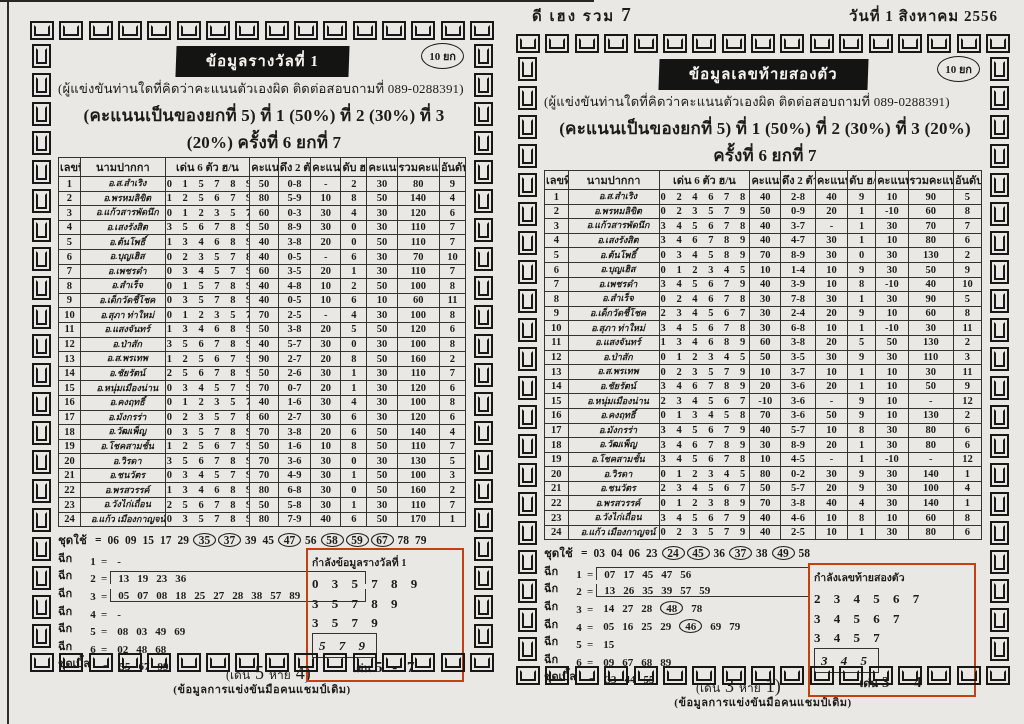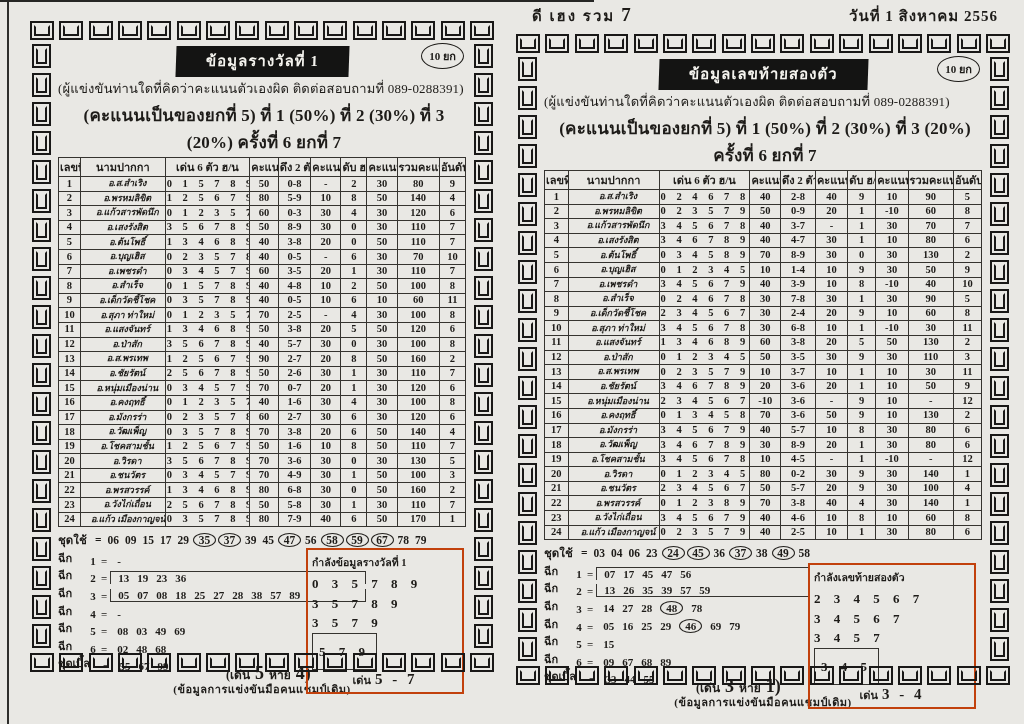--- a/index.html
+++ b/index.html
@@ -59,32 +59,32 @@
   .grp-row{display:flex;align-items:flex-end;height:17.6px;font-weight:bold;font-size:11px;}
   .grp-label{min-width:30px;}
   .grp-num{min-width:10px;text-align:center;}
   .grp-val{display:inline-flex;align-items:center;padding:0 3px;}
   .grp-val .tok{margin:0 4px;}
   .box-t{border:1.3px solid #35332f;border-bottom:none;}
   .box-b{border:1.3px solid #35332f;border-top:none;}
   .p0 .box-t,.p0 .box-b{width:248px;}
   .p1 .box-t,.p1 .box-b{width:206px;}
 
-  .note{position:absolute;bottom:4px;font-weight:bold;font-size:12px;white-space:nowrap;}
+  .note{position:absolute;bottom:4px;font-weight:normal;font-size:12px;white-space:nowrap;}
   .p0 .note{left:168px;}
   .p1 .note{left:152px;}
   .np-b{font-size:18px;margin:0 2px;}
 
   .power{position:absolute;border:2px solid #c2410c;padding:4px 4px 3px;background:transparent;}
   .p0 .power{right:2px;top:18px;width:146px;}
   .p1 .power{right:6px;top:20px;width:156px;}
   .pw-title{font-weight:bold;font-size:10.5px;margin-bottom:3px;white-space:nowrap;}
   .pw-row{font-weight:bold;font-size:13px;letter-spacing:5px;line-height:1.5;white-space:nowrap;}
   .pw-boxwrap{line-height:1.5;}
-  .pw-box{display:inline-block;border:1.3px solid #35332f;padding:8px 6px;font-weight:bold;font-size:13px;letter-spacing:5px;}
+  .pw-box{display:inline-block;border:1.3px solid #35332f;padding:2px 6px;font-weight:bold;font-size:13px;letter-spacing:5px;font-style:italic;}
   .pw-den{display:flex;justify-content:center;align-items:baseline;gap:4px;margin-top:1px;}
   .pw-den-label{font-weight:bold;font-size:11px;}
   .pw-den-val{font-weight:bold;font-size:15px;letter-spacing:3px;}
 
   .caption{text-align:center;font-weight:bold;font-size:11px;letter-spacing:.5px;margin-top:6px;}
 </style>
 </head>
 <body>
 
 <div class="canvas">

